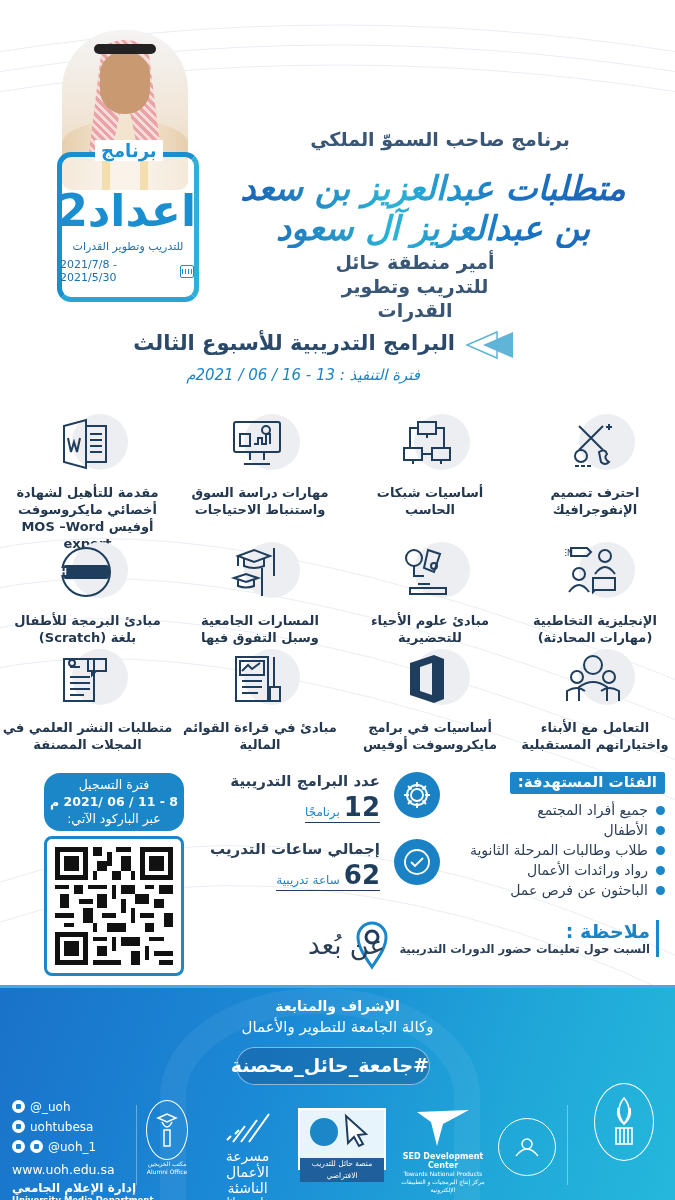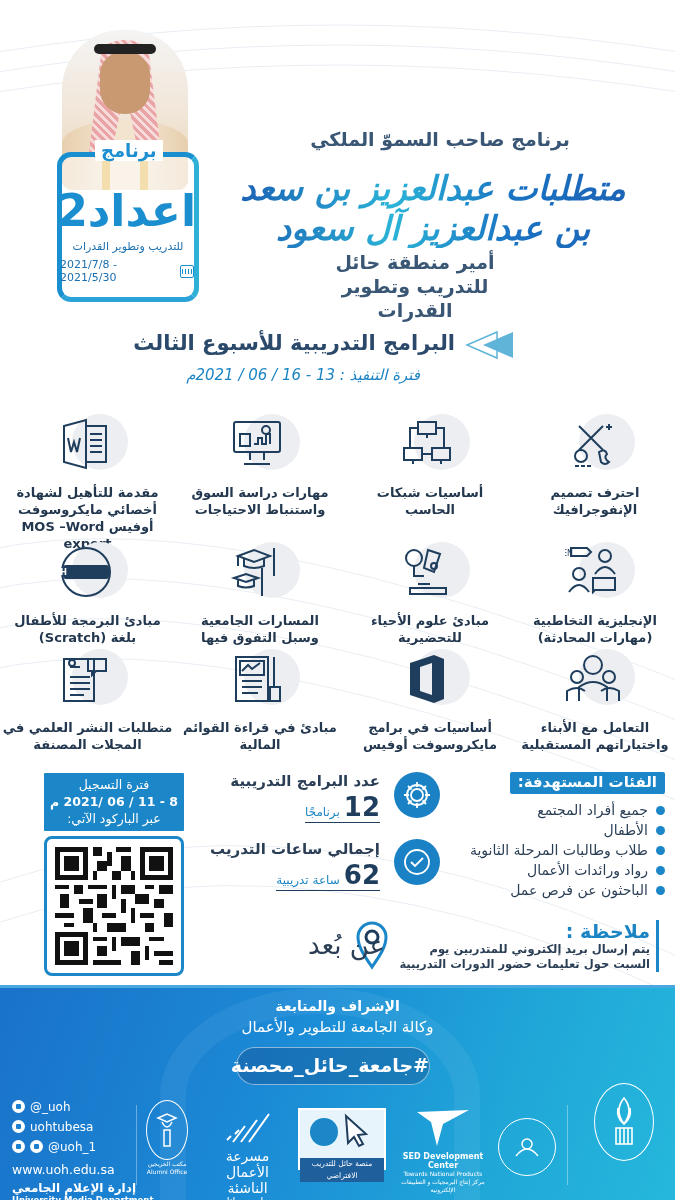--- a/index.html
+++ b/index.html
@@ -87,21 +87,21 @@
   .card .icon-wrap { position: relative; width: 80px; height: 66px; margin: 0 auto; }
   .card .icon-wrap .blob {
     position: absolute; right: 0; top: 4px; width: 56px; height: 56px; border-radius: 50%; background: #eceef1;
   }
   .card .icon-wrap svg { position: absolute; left: 10px; top: 6px; }
   .card .label { font-size: 13px; font-weight: bold; color: #23384f; line-height: 17px; margin-top: 8px; }
 
   
   .reg-box {
     left: 44px; top: 773px; width: 140px; height: 58px;
-    background: #1b86c8; border-radius: 1px; color: #fff; text-align: center;
+    background: #1b86c8; border-radius: 16px; color: #fff; text-align: center;
     font-size: 12.5px; line-height: 17px; padding-top: 3px;
   }
   .reg-box .b { font-weight: bold; direction: rtl; }
   .qr-box {
     left: 44px; top: 836px; width: 140px; height: 140px;
     border: 3px solid #1b86c8; border-radius: 8px; background: #fff; padding: 8px;
   }
   .qr { width: 118px; height: 118px; }
   .stat-circle { width: 46px; height: 46px; border-radius: 50%; background: #1a82c4; display: flex; align-items: center; justify-content: center; }
   .stat-title { right: 295px; font-size: 15px; font-weight: bold; color: #2a3e55; }
@@ -463,21 +463,20 @@
       <span>رواد ورائدات الأعمال</span>
     </li>
   <li>
       <span class="dot"></span>
       <span>الباحثون عن فرص عمل</span>
     </li>
 </ul>
 
 <div class="abs note">
   <div class="note-title">ملاحظة :</div>
-  <div class="note-text">يتم إرسال بريد إلكتروني للمتدربين يوم</div>
   <div class="note-text">السبت حول تعليمات حضور الدورات التدريبية</div>
 </div>
 
 <div class="abs footer">
   <div class="footer-arc"></div>
 </div>
 <div class="abs f-title">الإشراف والمتابعة</div>
 <div class="abs f-sub">وكالة الجامعة للتطوير والأعمال</div>
 <div class="abs hashtag">#جامعة_حائل_محصنة</div>
 

